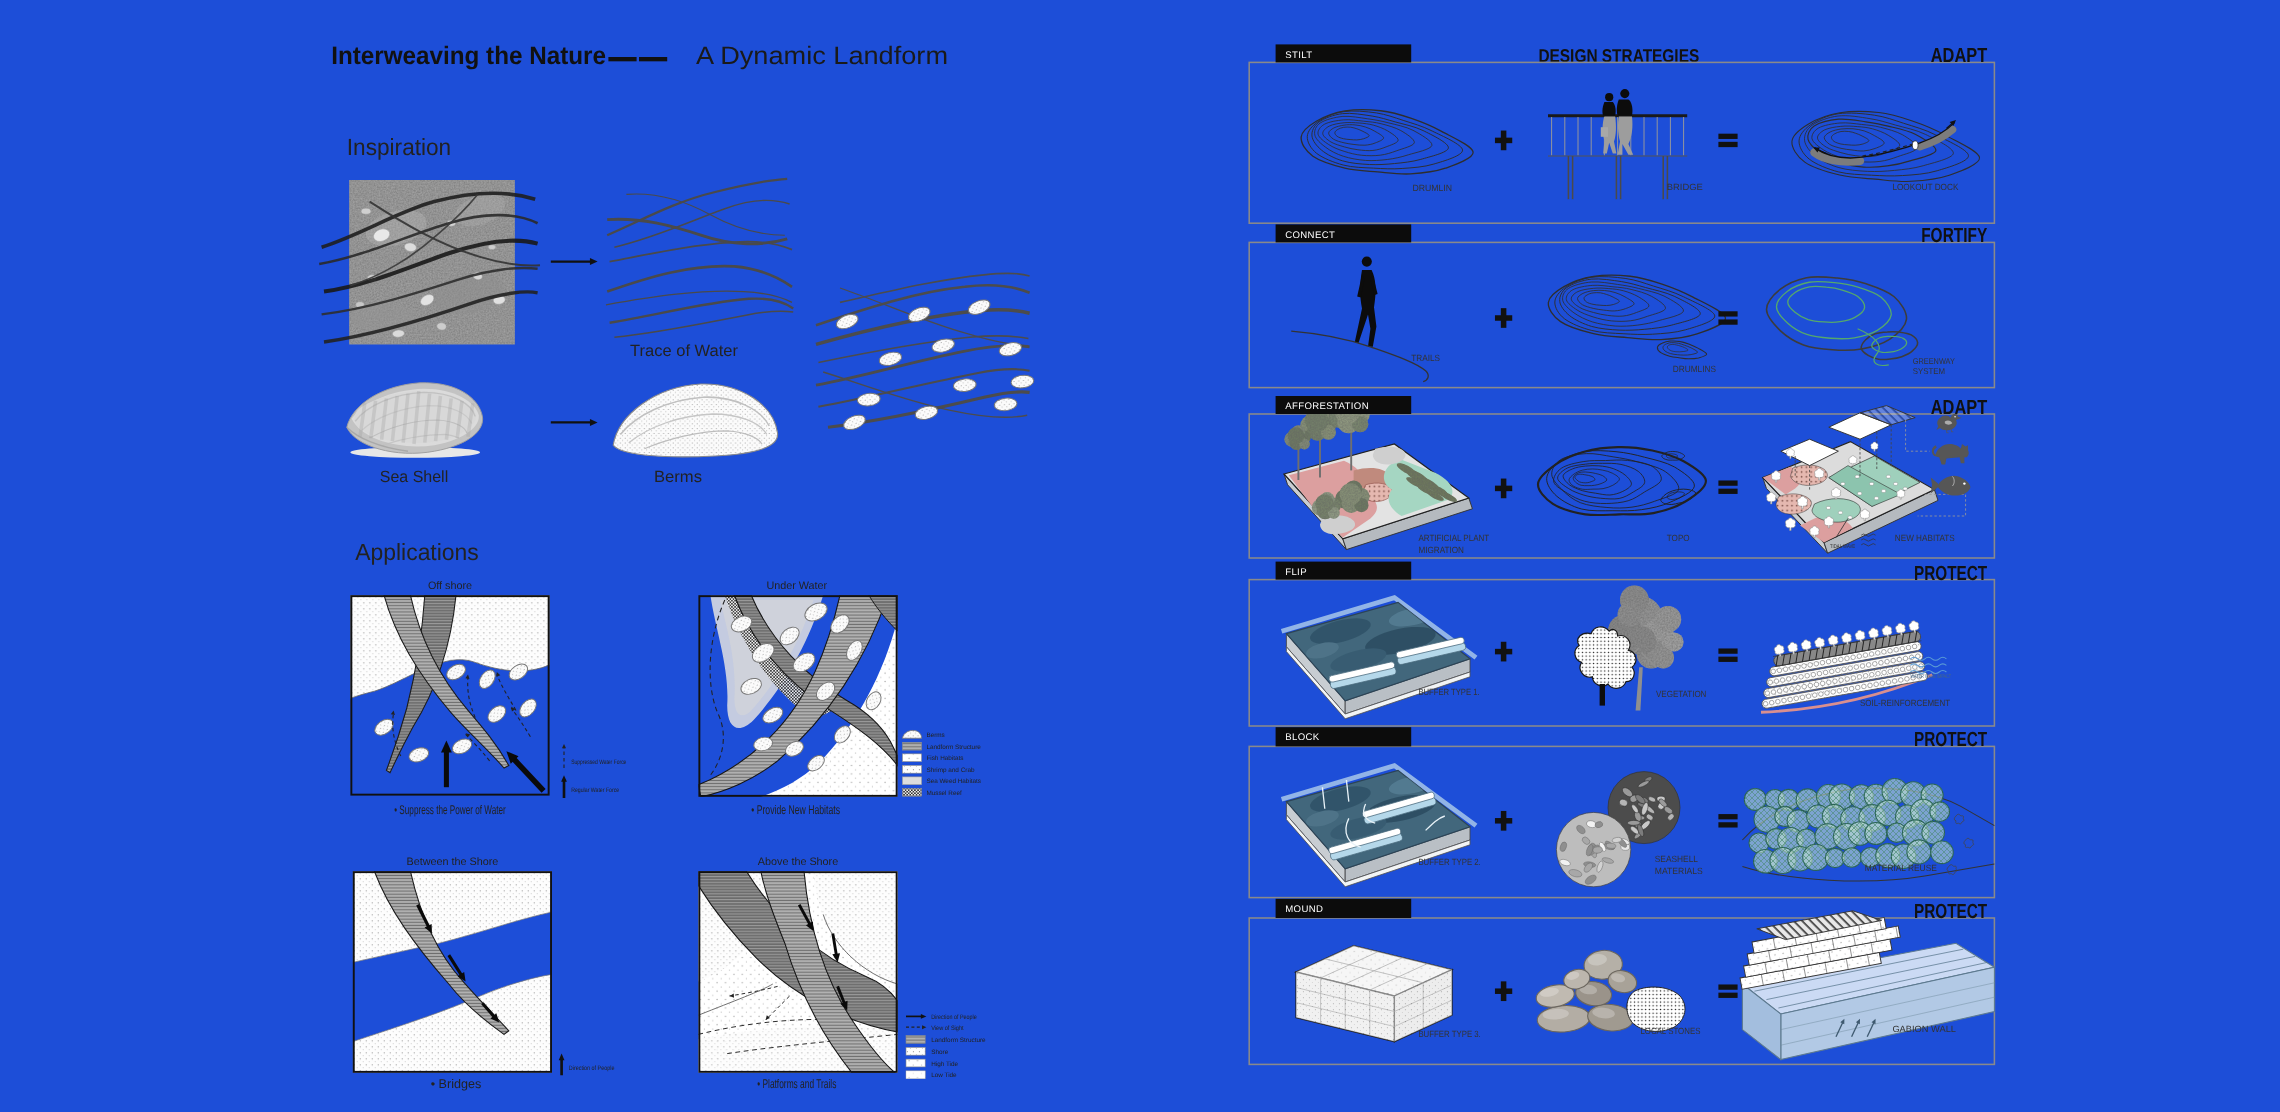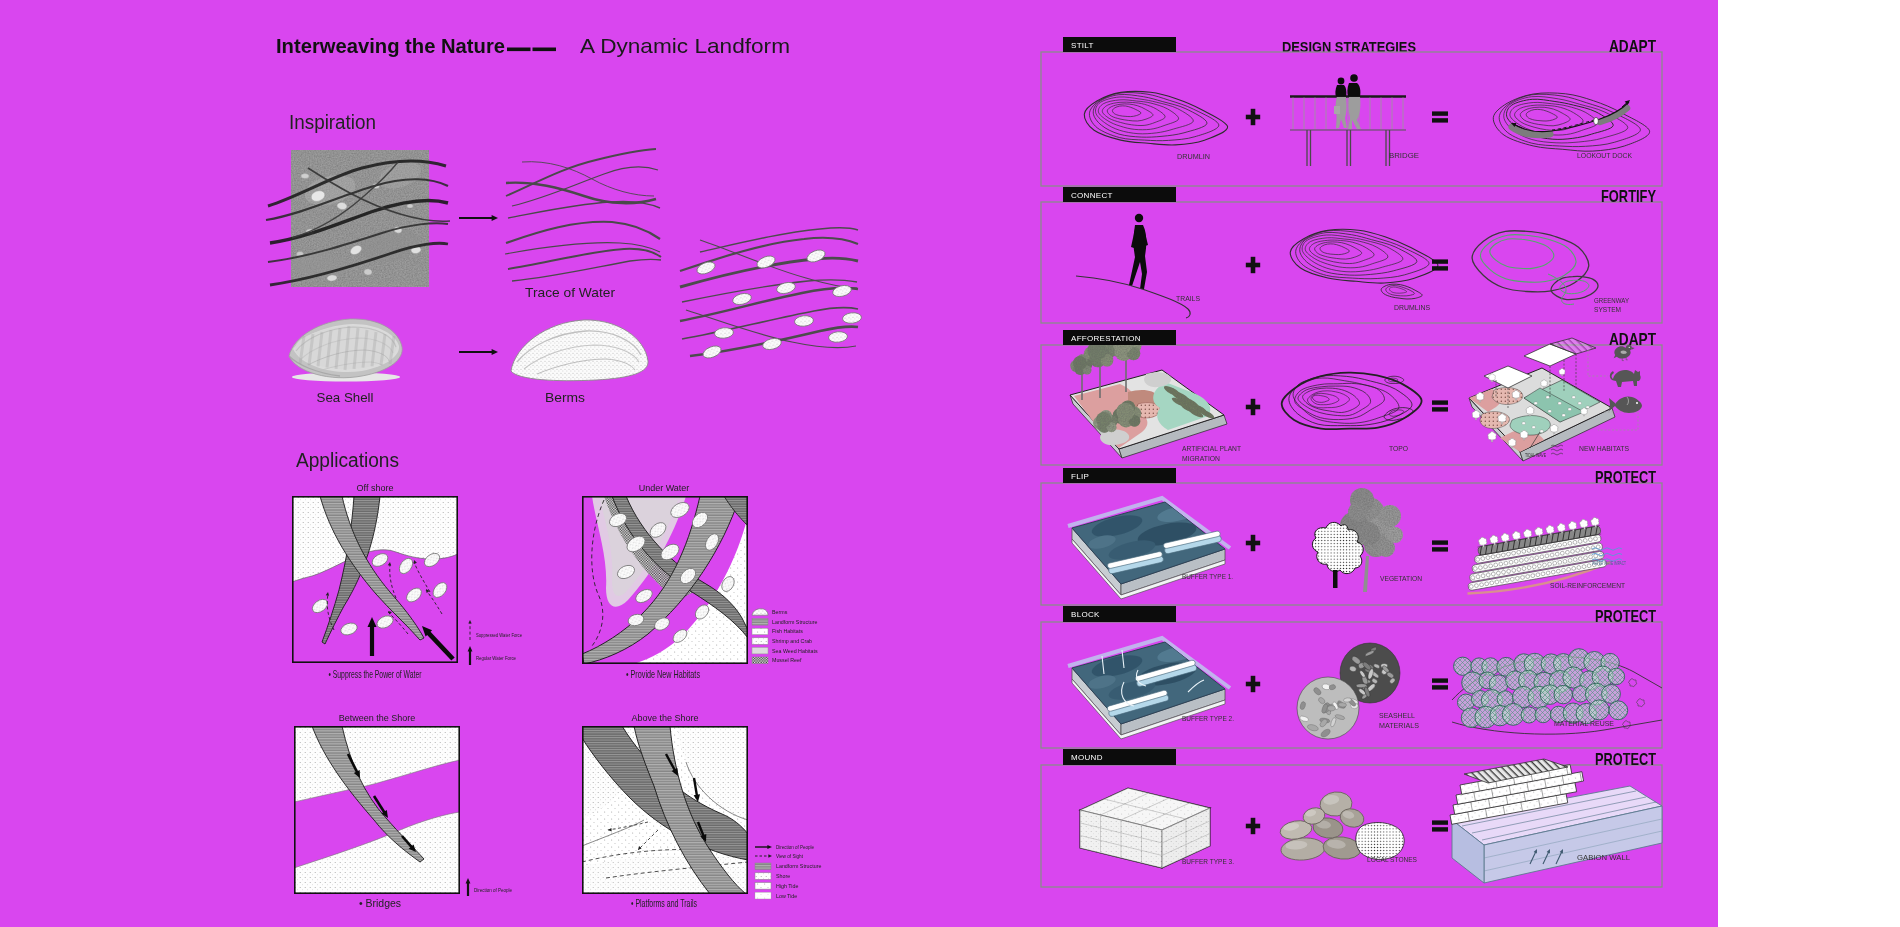--- a/index.html
+++ b/index.html
@@ -1,12 +1,12 @@
 <!DOCTYPE html>
-<html><head><meta charset="utf-8"><title>d</title><style>html,body{margin:0;padding:0;background:#fff}#page{position:relative;width:1718px;height:927px;background:#d946ef;overflow:hidden}</style></head><body>
+<html><head><meta charset="utf-8"><title>d</title><style>html,body{margin:0;padding:0;background:#fff}#page{position:relative;width:1900px;height:927px;background:#1d4ed8;overflow:hidden}</style></head><body>
 <div id="page">
     <svg width="1900" height="927" viewBox="0 0 1900 927" font-family="Liberation Sans, sans-serif" style="position:absolute;left:0;top:0">
       <defs>
 <pattern id="stip" width="5" height="5" patternUnits="userSpaceOnUse">
  <rect width="5" height="5" fill="#fdfdfd"></rect>
  <circle cx="1.2" cy="1.4" r="0.5" fill="#9b9b9b"></circle>
           <circle cx="3.6" cy="3.8" r="0.4" fill="#a8a8a8"></circle>
 </pattern>
 <pattern id="stipB" width="4" height="4" patternUnits="userSpaceOnUse">
  <rect width="4" height="4" fill="#fbfbfb"></rect>

